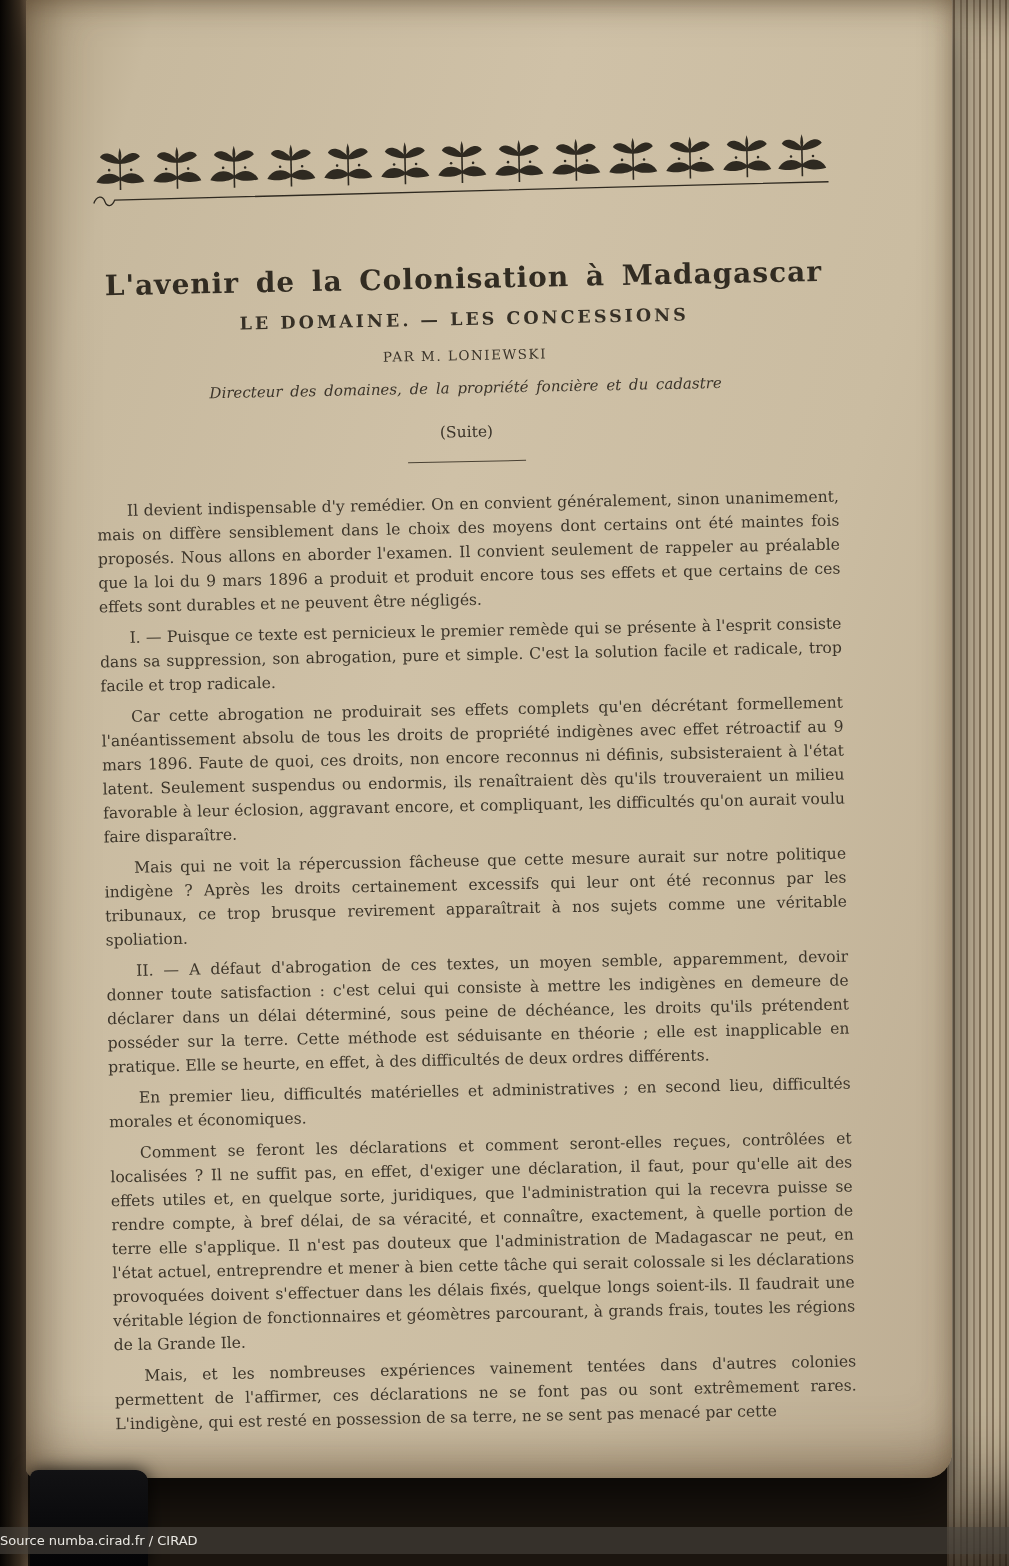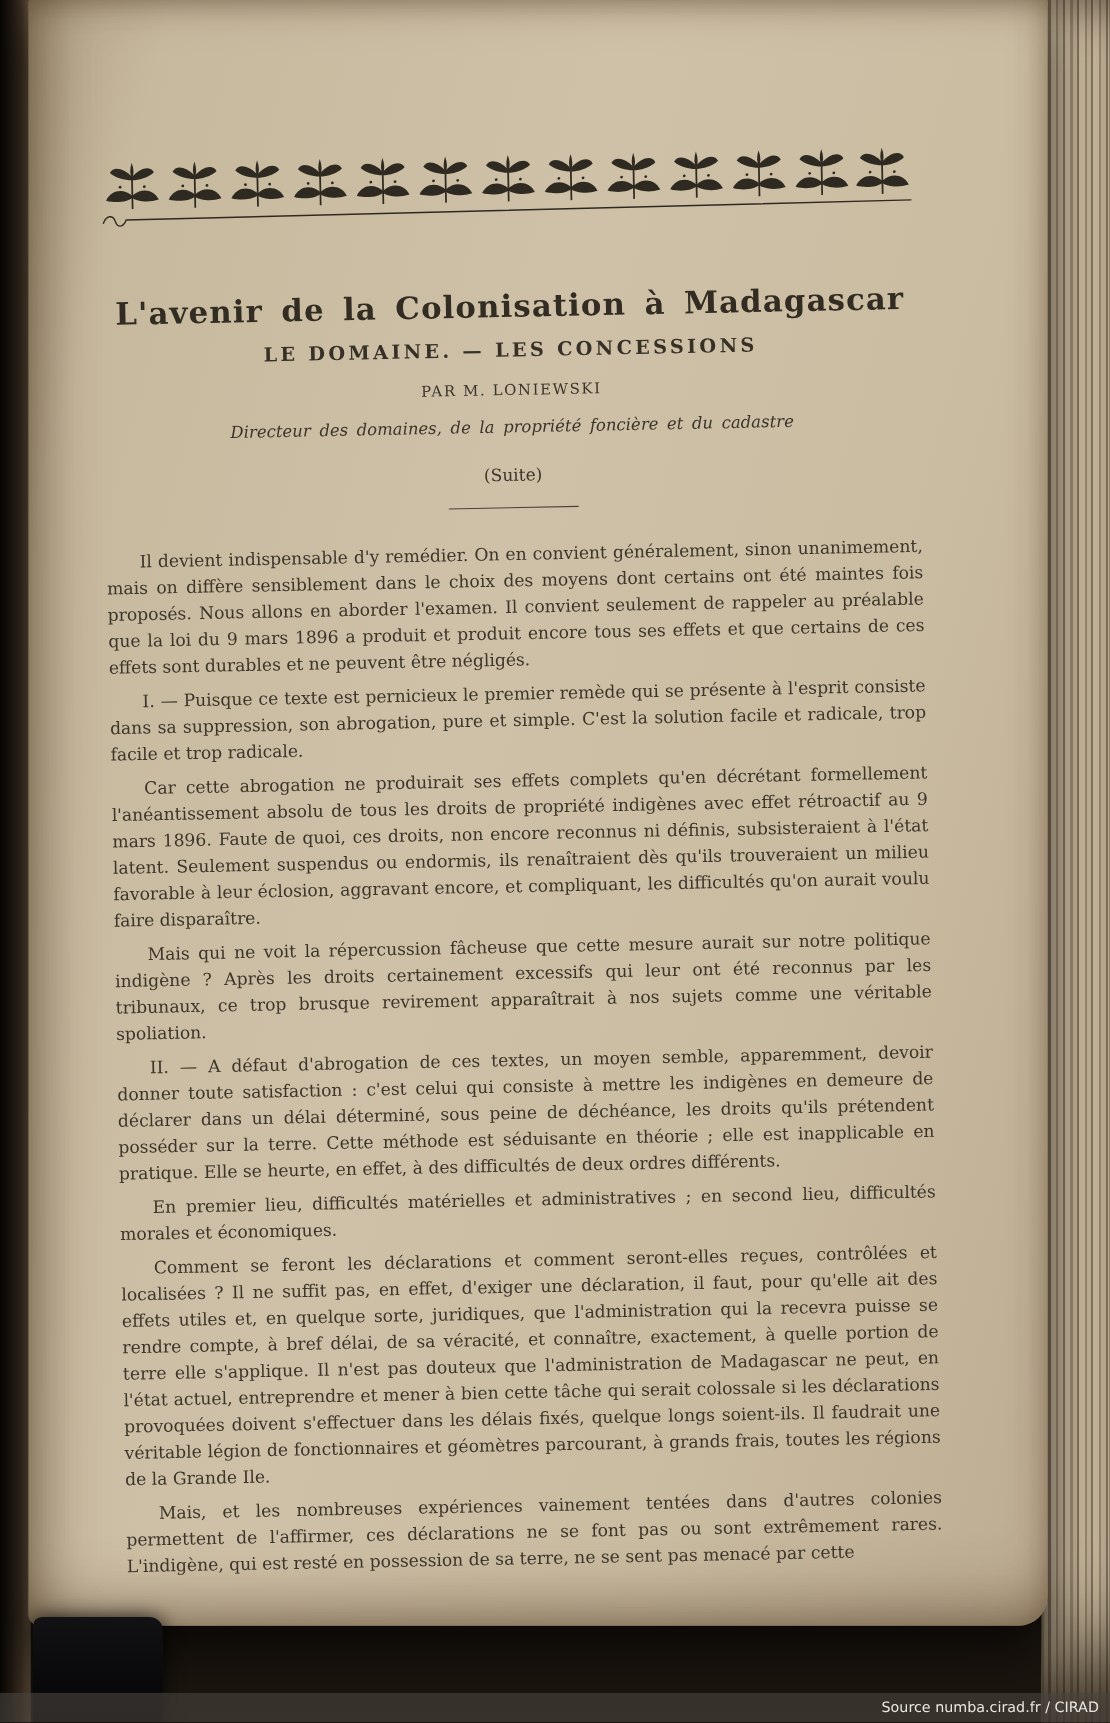--- a/index.html
+++ b/index.html
@@ -45,23 +45,23 @@
   .byline{margin:18px 0 0;text-align:center;font-size:13.5px;letter-spacing:1.5px;color:#3b342a;}
   .role{margin:16px 0 0;text-align:center;font-size:15px;font-style:italic;color:#3b342a;
     word-spacing:3px;}
   .suite{margin:26px 0 0;text-align:center;font-size:15.5px;color:#3b342a;}
   .rule{width:118px;border-top:1.4px solid #4a4234;margin:20px auto 0;}
 
   .bodytext{margin-top:30px;font-size:15.6px;line-height:24px;text-align:justify;color:#3c352a;}
   .bodytext p{margin:0 0 7px;text-indent:30px;}
 
   
-  .credit-bar{position:absolute;left:0;bottom:0;width:100%;height:27px;
-    background:rgba(72,68,62,.62);display:flex;align-items:center;justify-content:flex-end;
-    padding-right:10px;box-sizing:border-box;}
+  .credit-bar{position:absolute;left:0;bottom:12px;width:100%;height:27px;
+    background:rgba(72,68,62,.62);display:flex;align-items:center;
+    padding-right:0;box-sizing:border-box;}
   .credit-bar span{color:#e9e7e2;font-family:"DejaVu Sans", sans-serif;font-size:13px;}
 </style>
 </head>
 <body>
 
 <div class="scene">
 
   <div class="spine"></div>
   <div class="page-stack"></div>
 

